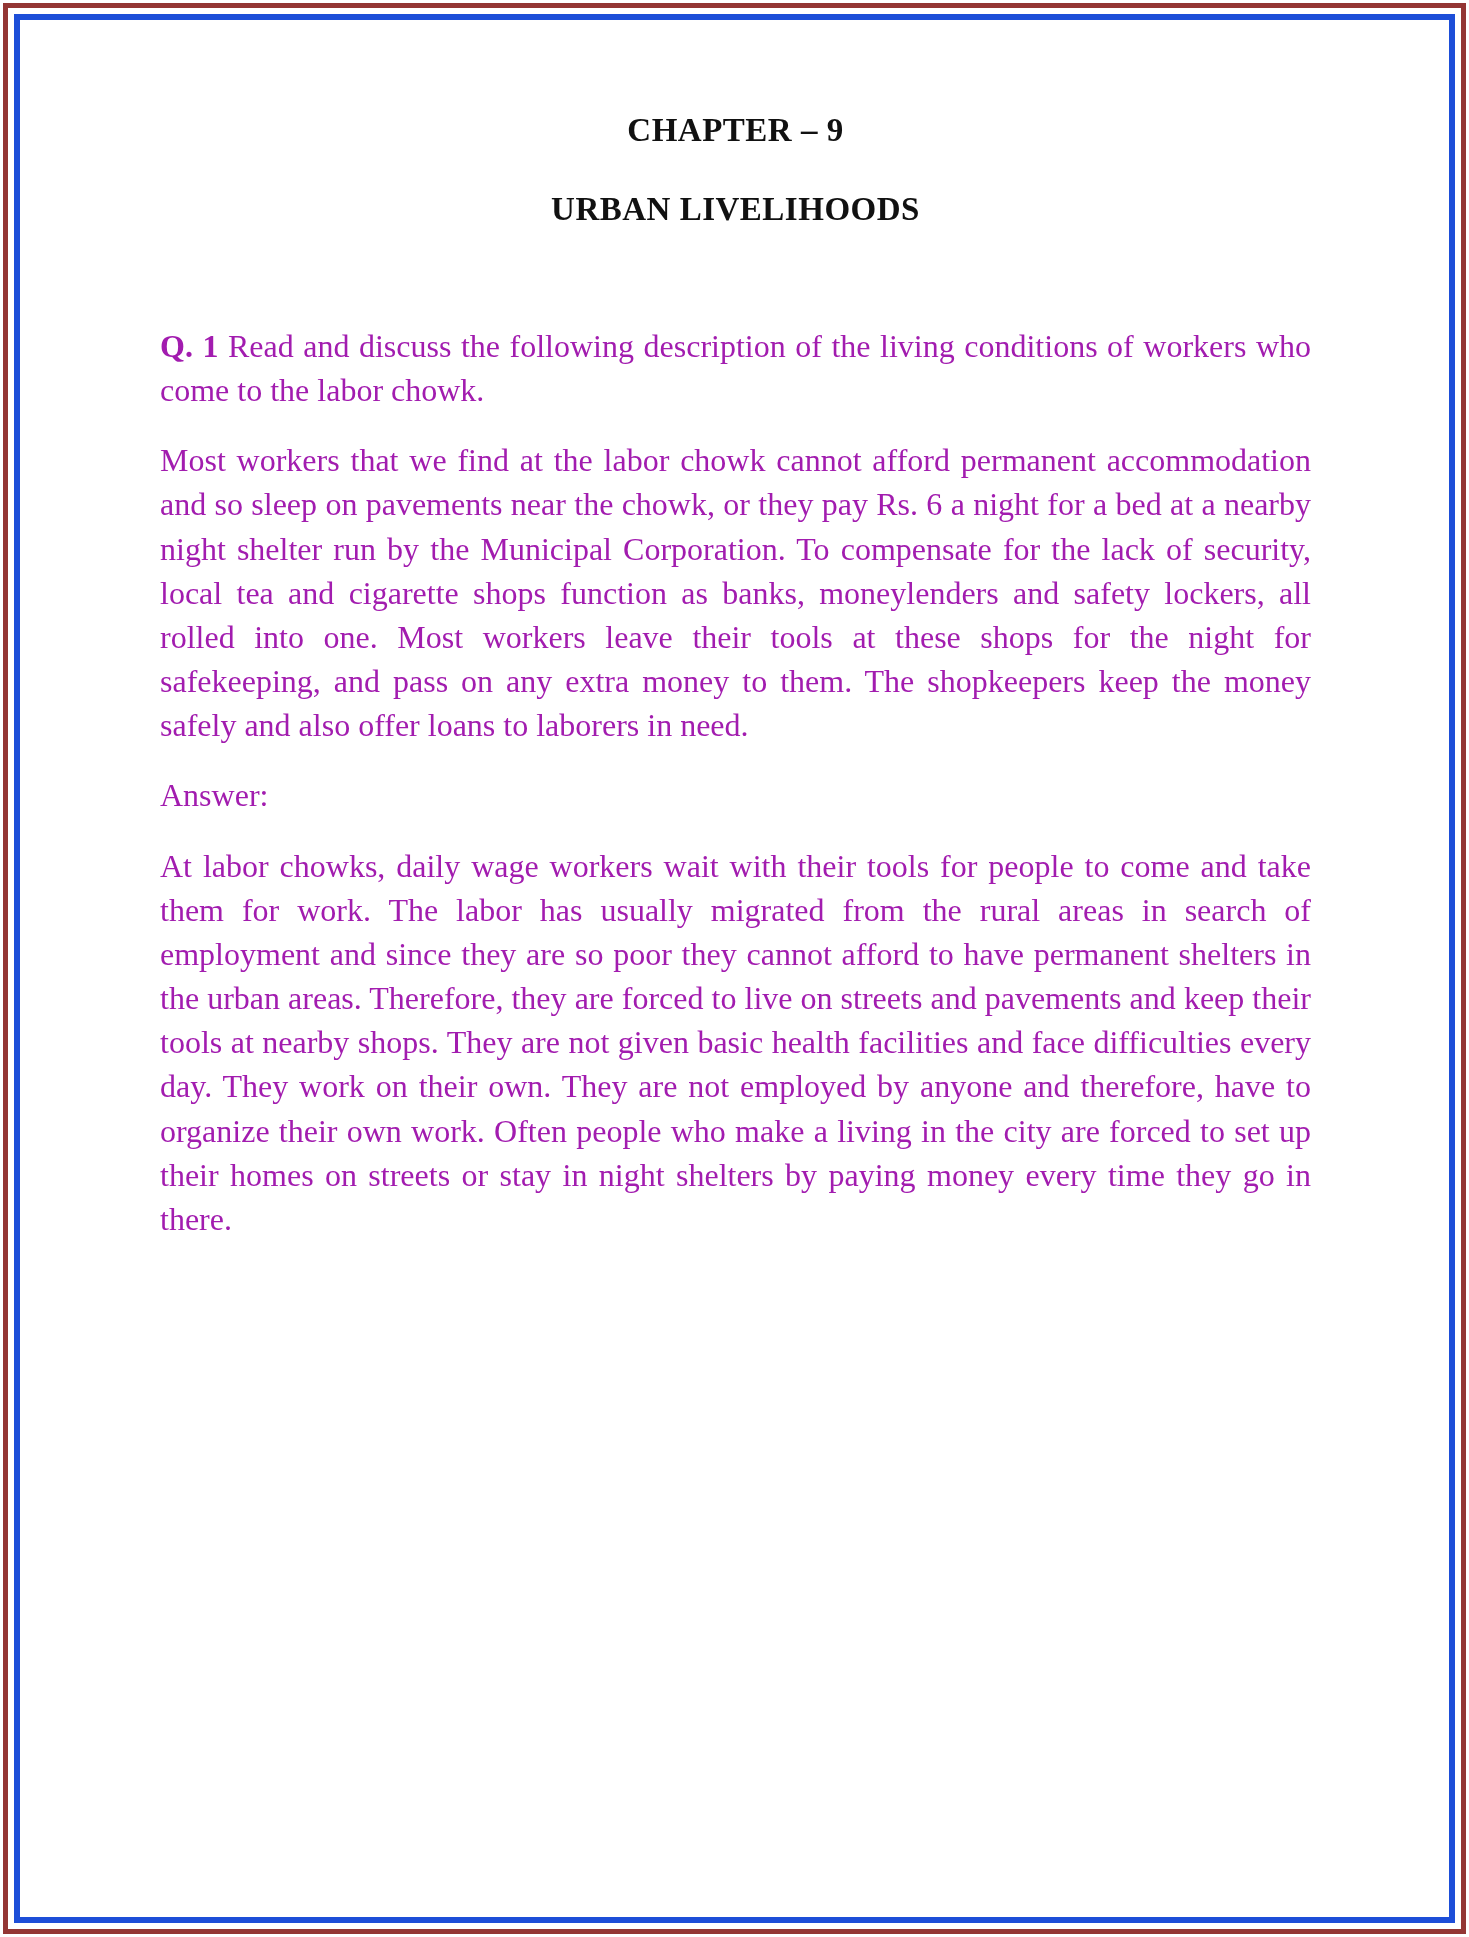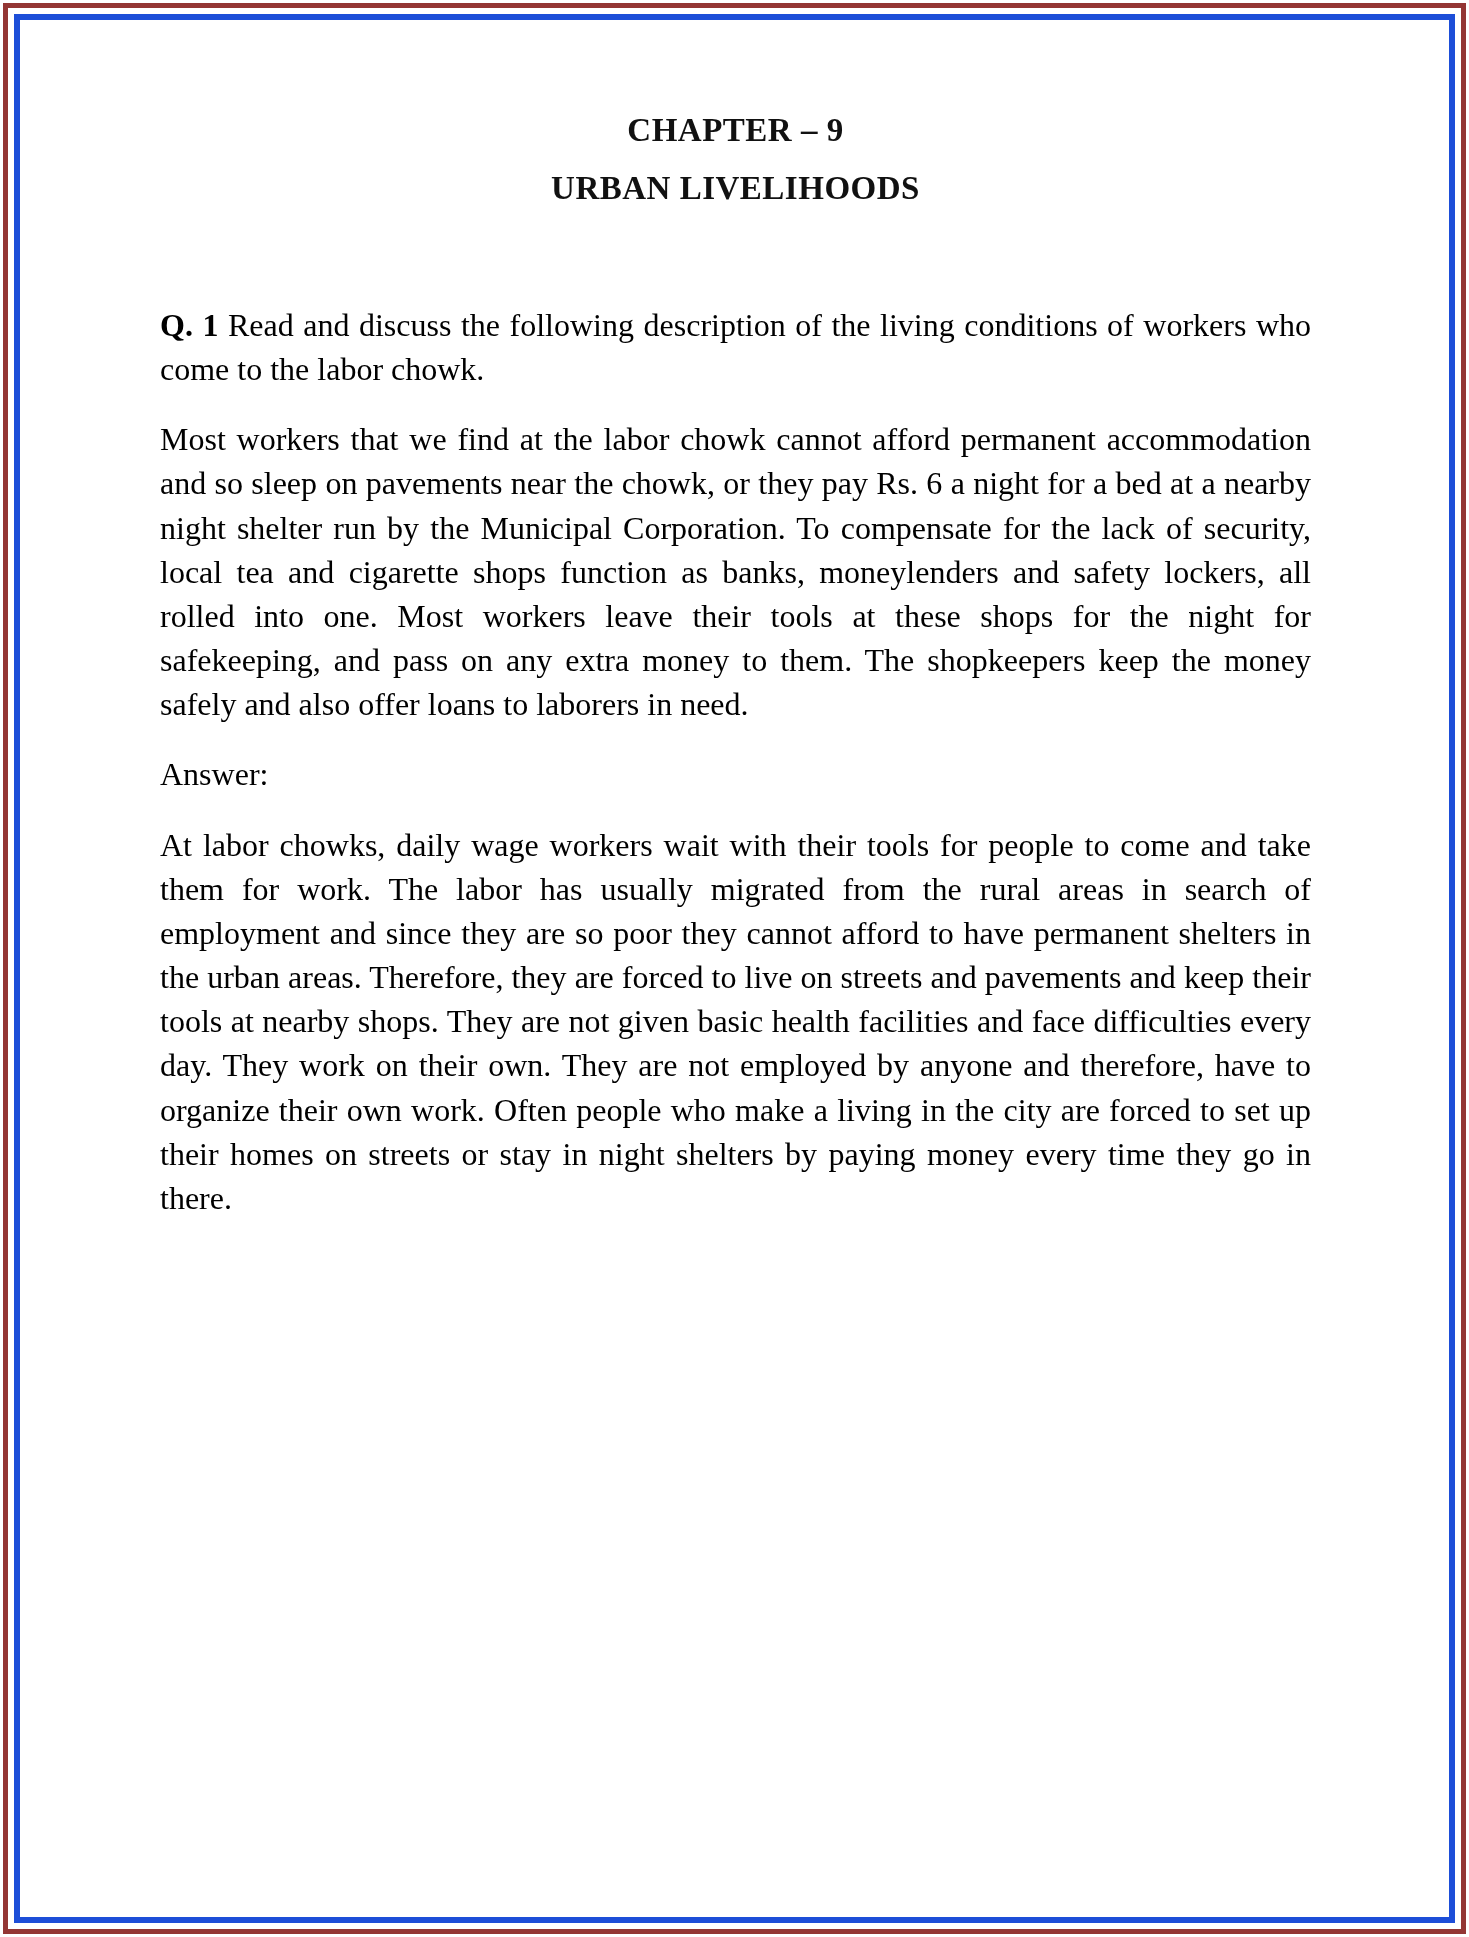--- a/index.html
+++ b/index.html
@@ -37,32 +37,32 @@
 
   .title,
   .subtitle {
     text-align: center;
     font-weight: bold;
     font-size: 33px;
     letter-spacing: 0.5px;
     color: #111111;
   }
   .subtitle {
-    margin-top: 21px;
+    margin-top: 42px;
   }
 
   .body-text {
     margin-top: 0;
   }
 
   .para {
     font-size: 32px;
     line-height: 1.38;
     text-align: justify;
-    color: #000000;
+    color: #a21caf;
     margin-top: 26px;
   }
 
   .para.first {
     margin-top: 96px;
   }
 
   .qlabel {
     font-weight: bold;
   }

